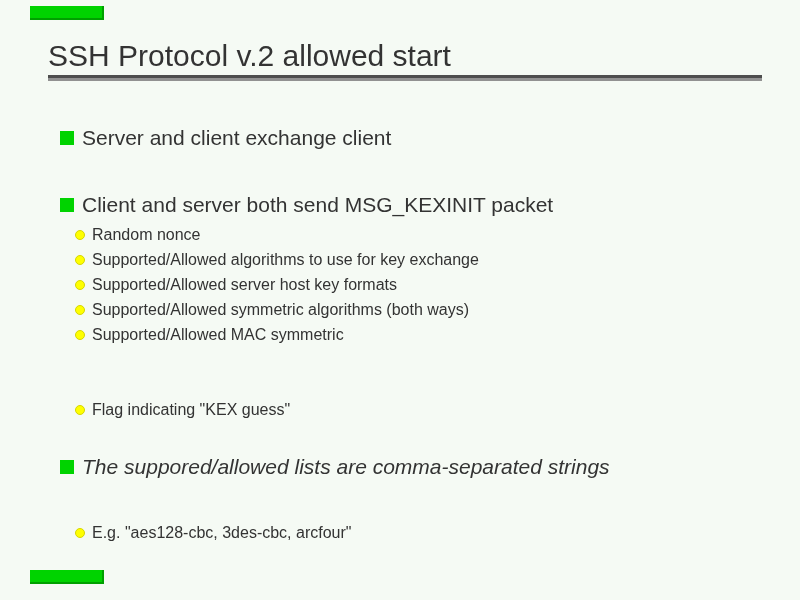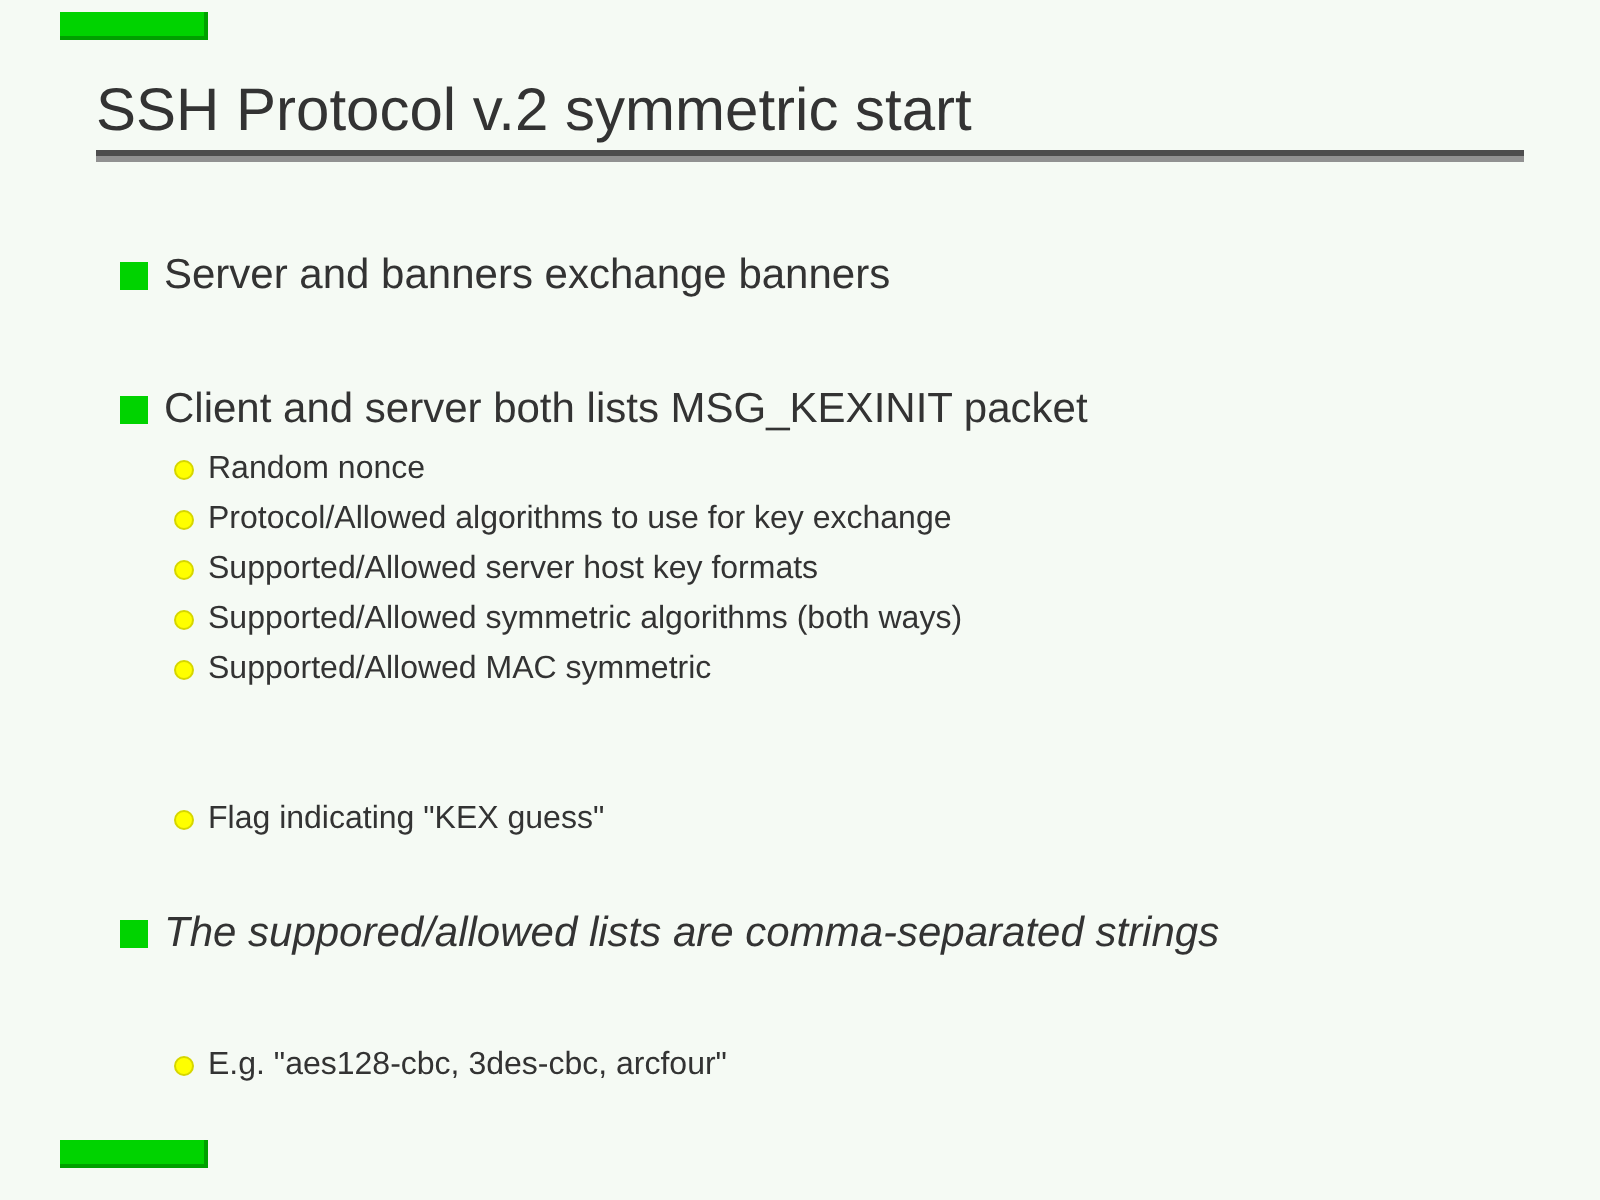--- a/index.html
+++ b/index.html
@@ -65,21 +65,21 @@
   .main-row.wrap .main-text {
     white-space: normal;
     width: 600px;
     line-height: 33px;
     font-style: italic;
   }
   .main-row.wrap .sq { margin-top: 10px; }
 
   .sub-row {
     position: absolute;
-    left: 87px;
+    left: 75px;
     height: 25px;
     display: flex;
     align-items: center;
   }
   .dot {
     flex: 0 0 auto;
     width: 10px; height: 10px;
     border-radius: 50%;
     background: #ffff00;
     border: 1px solid #d6d600;
@@ -93,40 +93,40 @@
     white-space: nowrap;
   }
 </style>
 </head>
 <body>
 
 <div class="slide">
 
   <div class="corner-bar top"></div>
 
-  <h1 class="title">SSH Protocol v.2 symmetric start</h1>
+  <h1 class="title">SSH Protocol v.2 allowed start</h1>
   <div class="title-rule"></div>
 
   <div class="main-row" style="top:127px">
     <span class="sq"></span>
-    <span class="main-text">Server and banners exchange banners</span>
+    <span class="main-text">Server and client exchange client</span>
   </div>
 
   <div class="main-row" style="top:194px">
     <span class="sq"></span>
-    <span class="main-text">Client and server both lists MSG_KEXINIT packet</span>
+    <span class="main-text">Client and server both send MSG_KEXINIT packet</span>
   </div>
 
   <div class="sub-row" style="top:222px">
     <span class="dot"></span>
     <span class="sub-text">Random nonce</span>
   </div>
   <div class="sub-row" style="top:247px">
     <span class="dot"></span>
-    <span class="sub-text">Protocol/Allowed algorithms to use for key exchange</span>
+    <span class="sub-text">Supported/Allowed algorithms to use for key exchange</span>
   </div>
   <div class="sub-row" style="top:297px">
     <span class="dot"></span>
     <span class="sub-text">Supported/Allowed symmetric algorithms (both ways)</span>
   </div>
   <div class="sub-row" style="top:272px">
     <span class="dot"></span>
     <span class="sub-text">Supported/Allowed server host key formats</span>
   </div>
   <div class="sub-row" style="top:322px">

